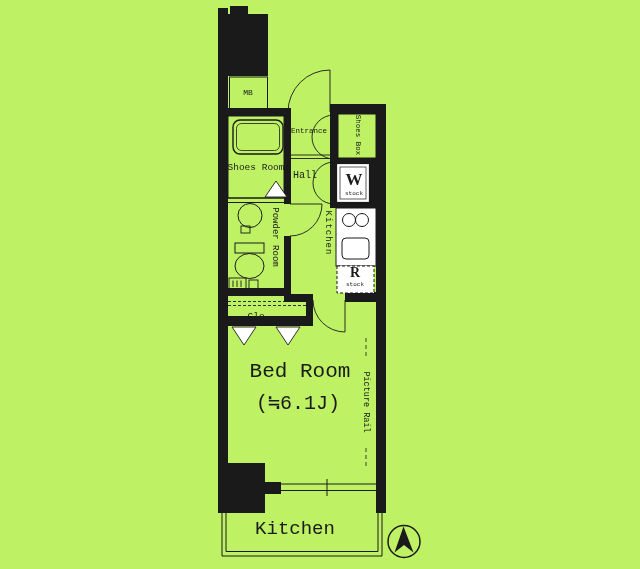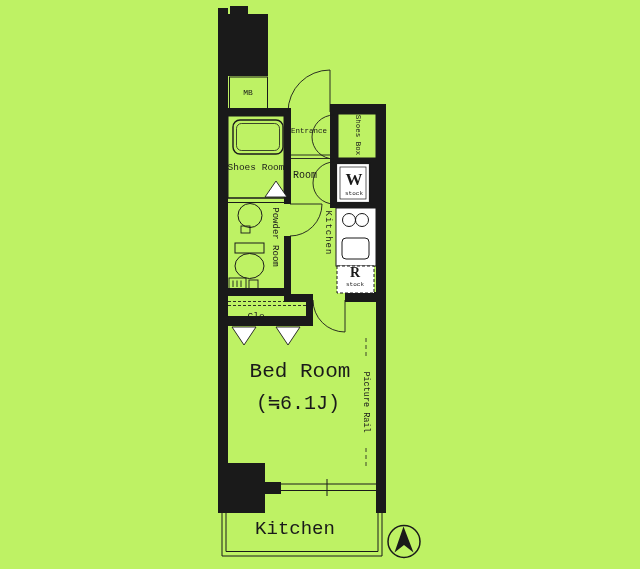--- a/index.html
+++ b/index.html
@@ -136,21 +136,21 @@
     <g>
       <circle cx="404" cy="541.5" r="16" fill="none" stroke="#1a1a1a" stroke-width="1.5"></circle>
       <polygon points="403.5,526.5 394.5,552.5 404,545 413.5,552.5" fill="#1a1a1a"></polygon>
     </g>
   </svg>
 
   <div class="lbl lbl-mb">MB</div>
   <div class="lbl lbl-bath">Shoes Room</div>
   <div class="lbl lbl-entrance">Entrance</div>
   <div class="lbl rot lbl-shoes">Shoes Box</div>
-  <div class="lbl lbl-hall">Room</div>
+  <div class="lbl lbl-hall">Hall</div>
   <div class="lbl serif lbl-w">W</div>
   <div class="lbl lbl-w-sub">stock</div>
   <div class="lbl rot lbl-kitchen">Kitchen</div>
   <div class="lbl serif lbl-r">R</div>
   <div class="lbl lbl-r-sub">stock</div>
   <div class="lbl rot lbl-powder">Powder Room</div>
   <div class="lbl lbl-clo">Clo.</div>
   <div class="lbl lbl-bedroom">Bed Room</div>
   <div class="lbl lbl-bedsize">(≒6.1J)</div>
   <div class="lbl rot lbl-prail">Picture Rail</div>

